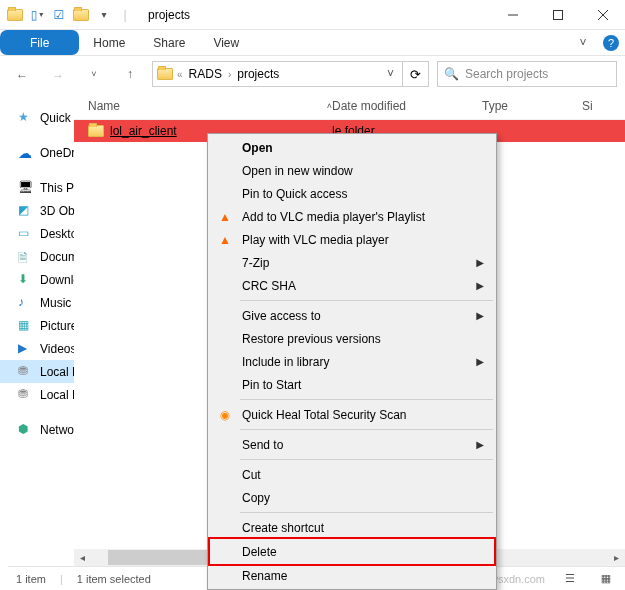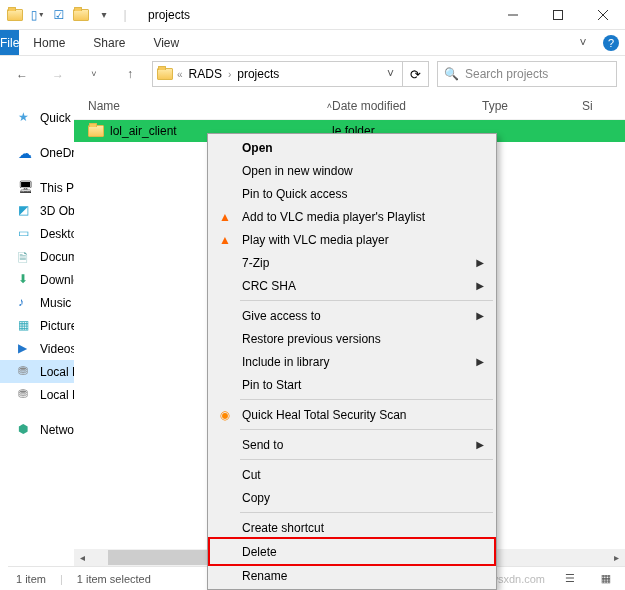--- a/index.html
+++ b/index.html
@@ -8,21 +8,21 @@
 
 .titlebar { height: 30px; display: flex; align-items: center; border-bottom: 1px solid #e5e5e5; }
 .titlebar .qat { display: flex; align-items: center; padding: 0 4px; }
 .titlebar .qat-item { width: 22px; height: 22px; display: flex; align-items: center; justify-content: center; }
 .titlebar .title { margin-left: 8px; flex: 1; }
 .titlebar .winbtns { display: flex; }
 .titlebar .winbtn { width: 45px; height: 30px; display: flex; align-items: center; justify-content: center; }
 
 
 .ribbon { height: 26px; display: flex; align-items: stretch; border-bottom: 1px solid #e5e5e5; }
-.ribbon .file { background: #1979ca; color: #fff; padding: 0 0; display: flex; align-items: center; }
+.ribbon .file { background: #1979ca; color: #fff; padding: 0 30px; display: flex; align-items: center; border-radius: 7px; }
 .ribbon .tab { padding: 0 14px; display: flex; align-items: center; color: #333; }
 .ribbon .spacer { flex: 1; }
 .ribbon .help { width: 28px; display: flex; align-items: center; justify-content: center; }
 
 
 .addrrow { height: 36px; display: flex; align-items: center; gap: 8px; padding: 4px 8px; }
 .navbtn { width: 28px; height: 28px; display: flex; align-items: center; justify-content: center; color: #555; }
 .navbtn.disabled { color: #bbb; }
 .addrbox { flex: 1; height: 26px; border: 1px solid #ccc; display: flex; align-items: center; padding: 0 4px; gap: 4px; }
 .addrbox .sep { color: #888; font-size: 10px; }
@@ -39,21 +39,21 @@
 .navgap { height: 12px; }
 .navicon { width: 16px; height: 16px; flex-shrink: 0; }
 
 .content { flex: 1; display: flex; flex-direction: column; position: relative; }
 .colheaders { height: 28px; display: flex; align-items: center; color: #555; font-size: 12px; border-bottom: 1px solid #f0f0f0; }
 .colheaders .col-name { width: 258px; padding-left: 14px; display:flex; align-items:center; }
 .colheaders .col-date { width: 150px; }
 .colheaders .col-type { width: 100px; }
 .colheaders .col-size { flex: 1; }
 
-.filerow { height: 22px; display: flex; align-items: center; background: #22c55e; }
+.filerow { height: 22px; display: flex; align-items: center; background: #ef4444; text-decoration: underline; }
 .filerow .fname { width: 258px; padding-left: 14px; display: flex; align-items: center; gap: 6px; }
 .filerow .ftype { }
 
 .scrollbar-h { position: absolute; bottom: 0; left: 0; right: 0; height: 17px; background: #f0f0f0; display:flex; align-items:center; }
 .scrollbar-h .thumb { width: 120px; height: 15px; background: #cdcdcd; margin-left: 17px; }
 .scrollbar-h .arr { width: 17px; height: 17px; display:flex;align-items:center;justify-content:center;color:#606060;font-size:10px;}
 
 
 .statusbar { position: absolute; bottom: 0; left: 8px; right: 0; height: 24px; border-top: 1px solid #e5e5e5; display: flex; align-items: center; padding: 0 8px; gap: 14px; color: #555; font-size: 11px; }
 .statusbar .spacer { flex: 1; }

